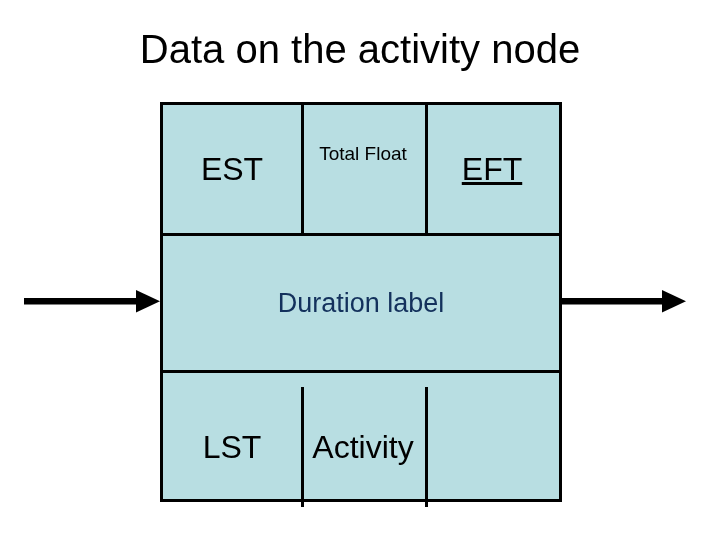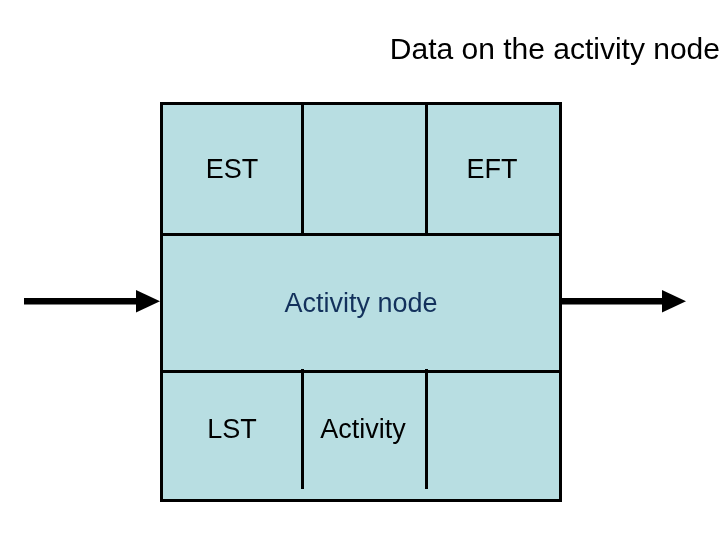--- a/index.html
+++ b/index.html
@@ -15,22 +15,22 @@
     font-family: "Liberation Sans", sans-serif;
     -webkit-font-smoothing: none;
   }
 
   
   #slide-title {
     position: absolute;
     left: 0;
     top: 28px;
     width: 720px;
-    text-align: right;
-    font-size: 30px;
+    text-align: center;
+    font-size: 40px;
     line-height: 42px;
     color: #000000;
     font-weight: normal;
     letter-spacing: 0px;
     white-space: nowrap;
   }
 
   
   #activity-node {
     position: absolute;
@@ -57,53 +57,53 @@
     border-bottom: 3px solid #000000;
   }
   
   #row-middle {
     top: 131px;
     height: 137px;
     border-bottom: 3px solid #000000;
   }
   
   #row-bottom {
-    top: 264px;
+    top: 282px;
     height: 120px;
   }
 
   .node-cell {
     position: absolute;
     top: 0;
     height: 100%;
     box-sizing: border-box;
     display: flex;
     align-items: center;
     justify-content: center;
     color: #000000;
     white-space: nowrap;
   }
 
   
   .cell-left   { left: 0;    width: 138px; }
   .cell-mid    { left: 141px; width: 121px; border-left: 3px solid #000000; margin-left: -3px; }
-  .cell-right  { left: 265px; width: 131px; border-left: 3px solid #000000; margin-left: -3px; }
+  .cell-right  { left: 265px; width: 131px; border-left: 3px solid #000000; margin-left: -3px; text-decoration: underline; }
 
   .divider-v {
     position: absolute;
     top: 0;
     width: 3px;
     height: 100%;
     background: #000000;
   }
   .divider-a { left: 138px; }
   .divider-b { left: 262px; }
 
   .txt-large {
-    font-size: 27px;
+    font-size: 32px;
     line-height: 30px;
   }
   .txt-small {
     font-size: 19px;
     line-height: 22px;
   }
 
   
   #cell-total-float {
     align-items: flex-start;
@@ -156,29 +156,32 @@
   </svg>
 </div>
 
 <div id="activity-node">
 
   <div class="node-row" id="row-top">
     <div class="node-cell cell-left txt-large">
       <span>EST</span>
     </div>
     <div class="divider-v divider-a"></div>
+    <div class="node-cell cell-mid txt-small" id="cell-total-float">
+      <span>Total Float</span>
+    </div>
     <div class="divider-v divider-b"></div>
     <div class="node-cell cell-right txt-large">
       <span>EFT</span>
     </div>
   </div>
 
   <div class="node-row" id="row-middle">
     <div id="cell-activity">
-      <span>Activity node</span>
+      <span>Duration label</span>
     </div>
   </div>
 
   <div class="node-row" id="row-bottom">
     <div class="node-cell cell-left txt-large">
       <span>LST</span>
     </div>
     <div class="divider-v divider-a"></div>
     <div class="node-cell cell-mid txt-large">
       <span>Activity</span>

